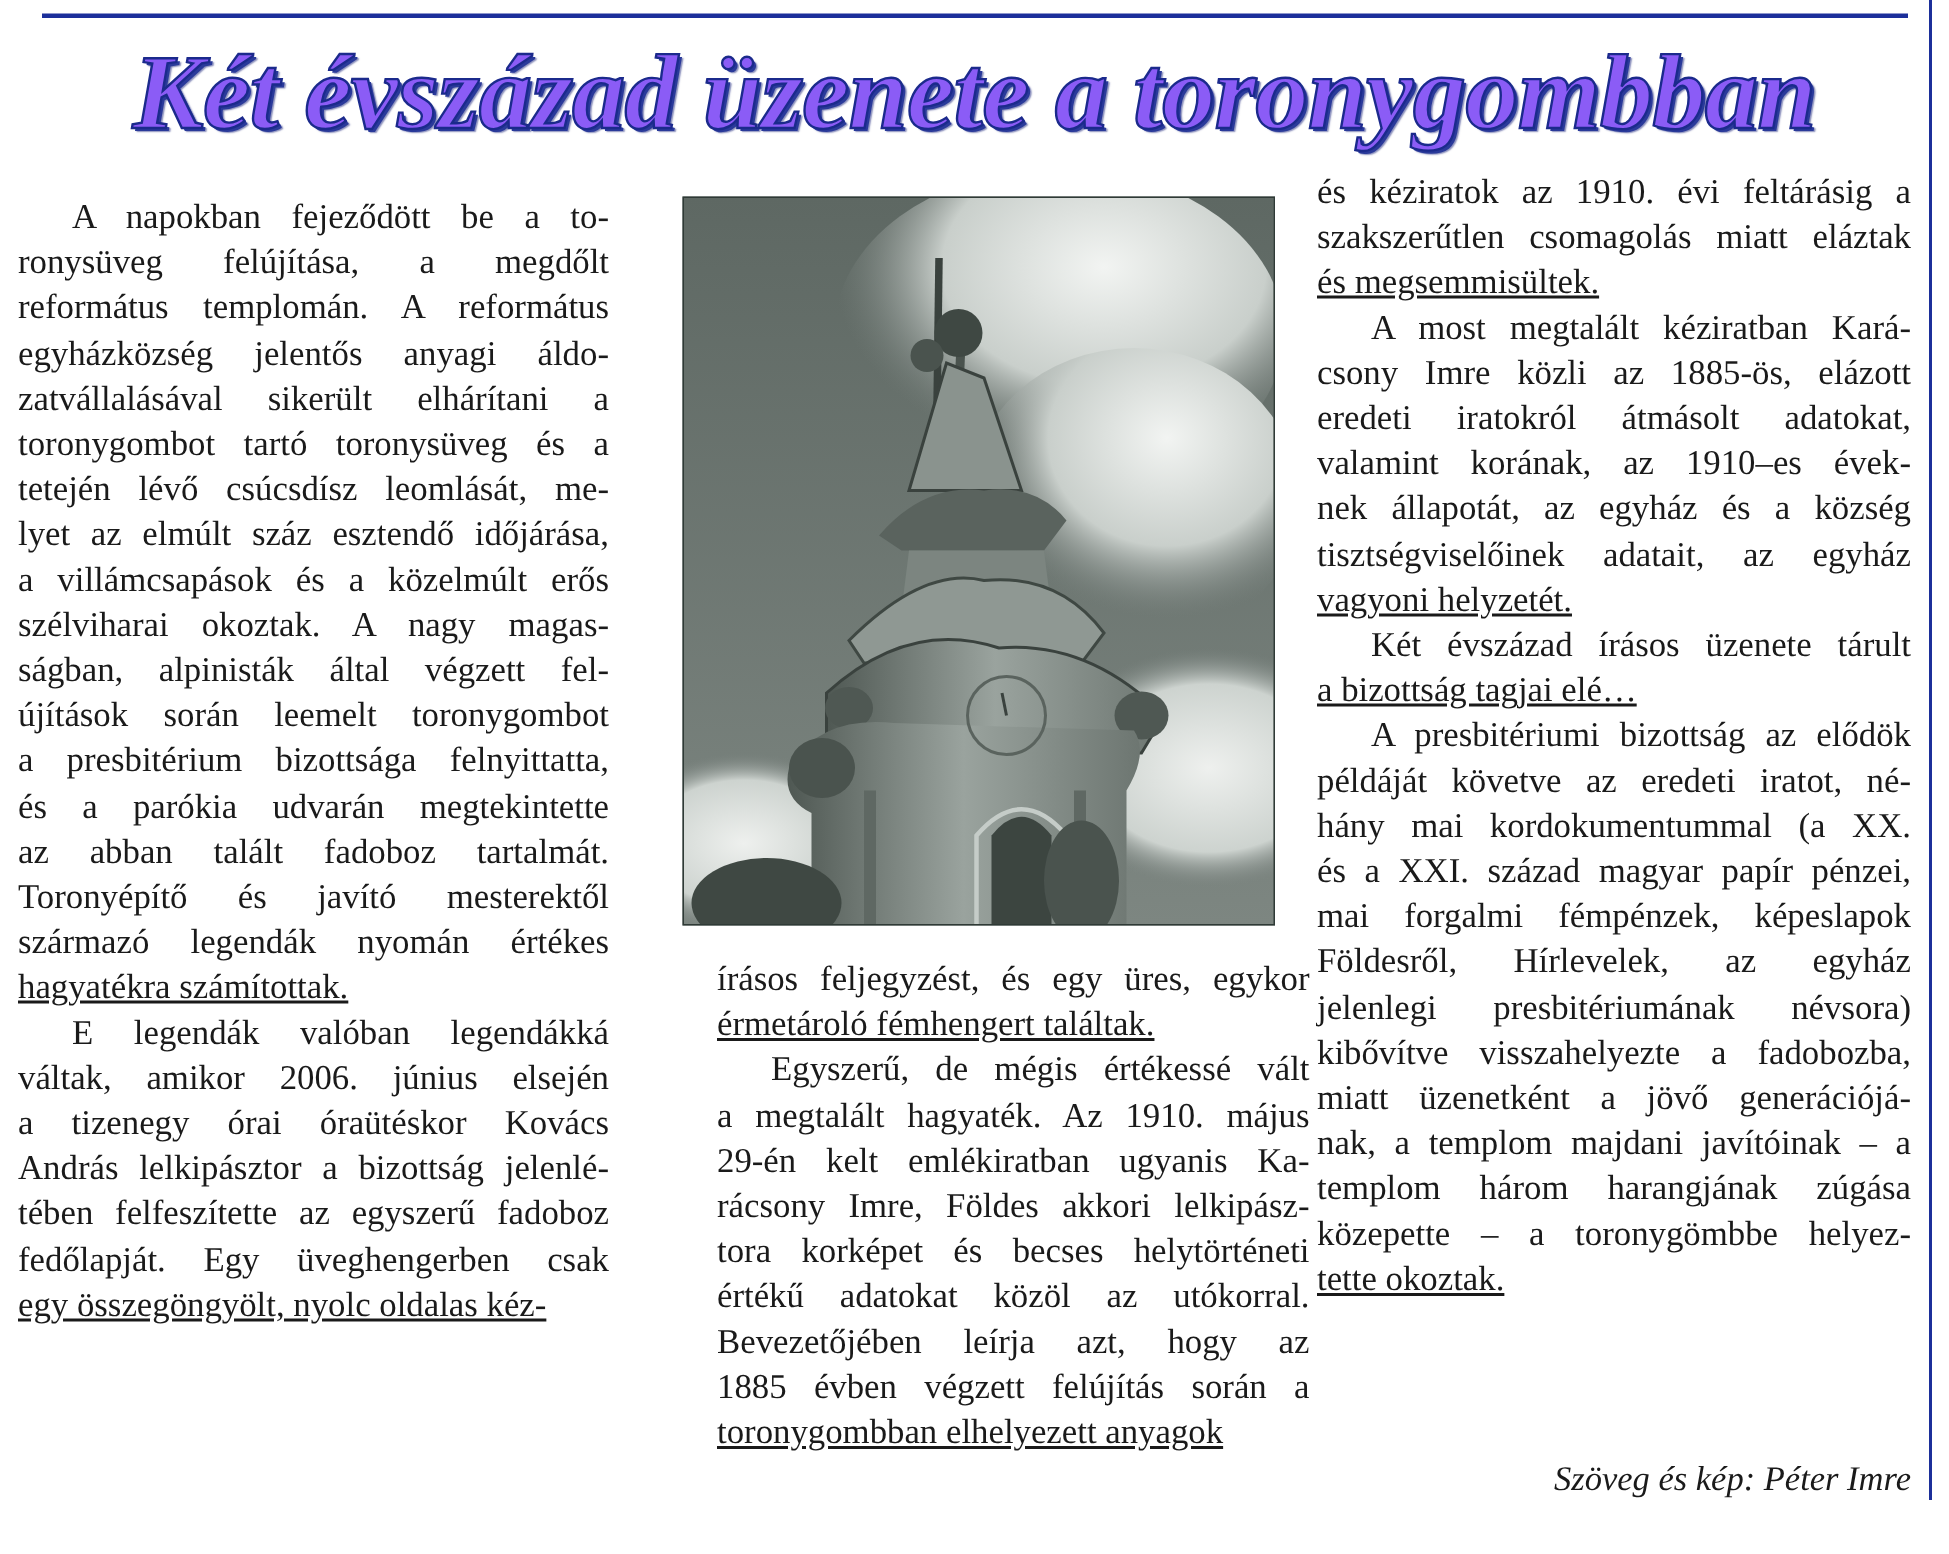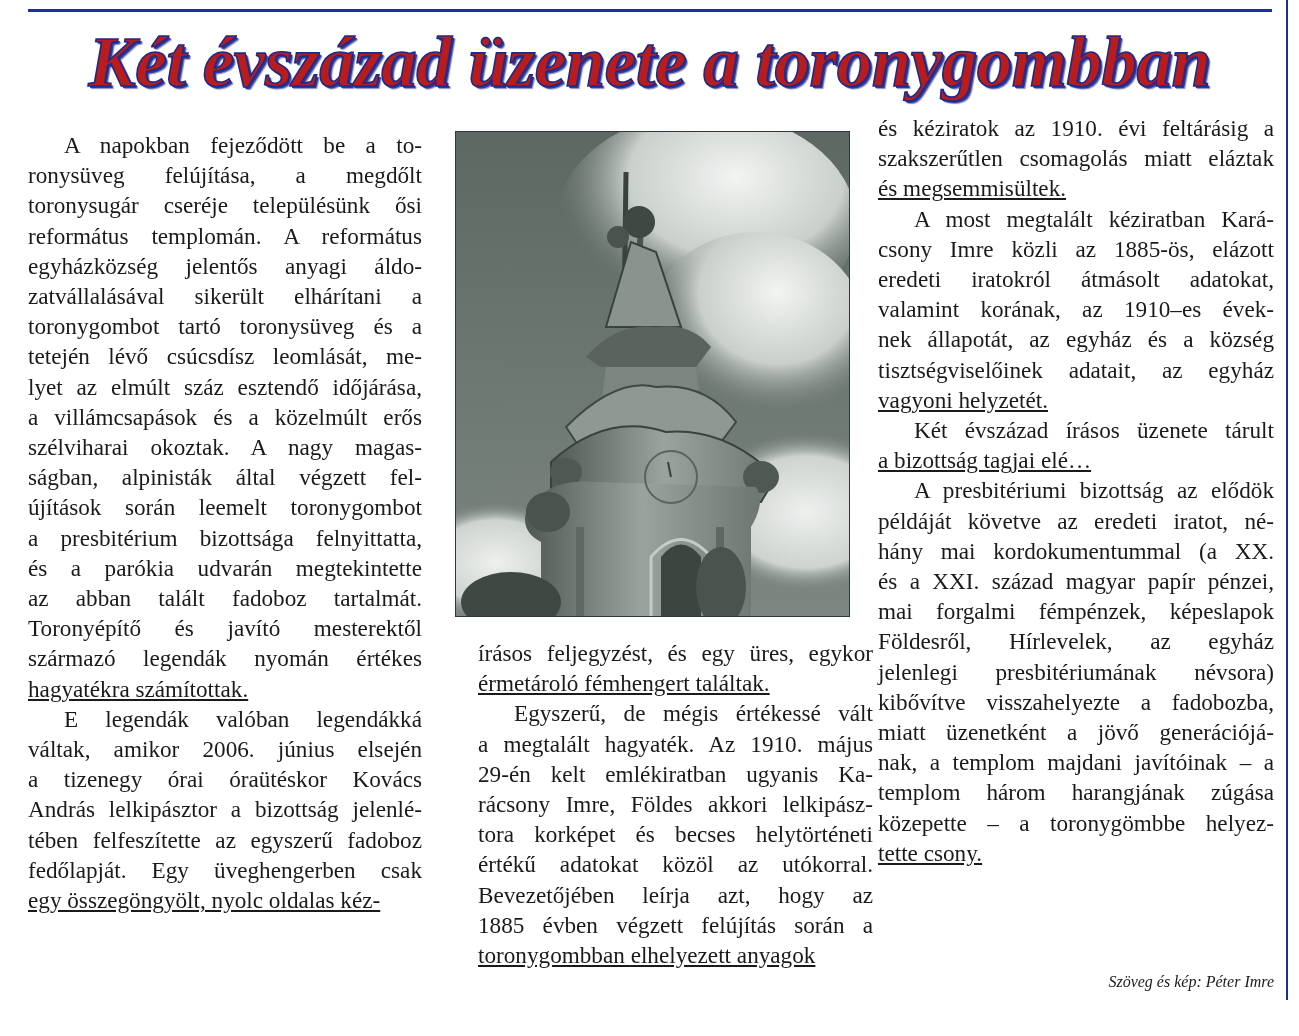--- a/index.html
+++ b/index.html
@@ -3,46 +3,45 @@
 <meta charset="utf-8">
 <style>
   html, body { margin: 0; padding: 0; background: #ffffff; }
   body { width: 1299px; height: 1036px; position: relative; overflow: hidden;
          font-family: "Liberation Serif", "DejaVu Serif", serif; color: #1a1a1a; }
   .top-rule { position: absolute; left: 28px; top: 9px; width: 1244px; height: 3px; background: #1c2f9a; }
   .side-rule { position: absolute; left: 1286px; top: 0; width: 2px; height: 1000px; background: #1c2f9a; }
   .title { position: absolute; left: 0; top: 22px; width: 1299px; text-align: center;
            font-family: "Liberation Serif", "DejaVu Serif", serif; font-style: italic; font-weight: bold;
            font-size: 71px; line-height: 80px; letter-spacing: -0.5px;
-           color: #b91c1c;
+           color: #8b5cf6;
            -webkit-text-stroke: 1.6px #1b2a8c;
            text-shadow: 2px 2px 0 #2a3a9a, 3px 3px 1px rgba(20,30,120,0.5); }
   .col { position: absolute; font-size: 23.2px; line-height: 30.2px; text-align: justify; }
-  .col-1 { left: 28px; top: 130px; width: 394px; }
+  .col-1 { left: 12px; top: 130px; width: 394px; }
   .col-2 { left: 478px; top: 638px; width: 395px; }
   .col-3 { left: 878px; top: 113px; width: 396px; }
   .line { display: block; text-align: justify; text-align-last: justify; white-space: nowrap; }
   .line.last { text-align-last: left; text-decoration: underline; }
   .line.ind { padding-left: 36px; }
   .photo { position: absolute; left: 455px; top: 131px; width: 393px; height: 484px;
            border: 1px solid #2f3a36; overflow: hidden; background: #6e7772; }
-  .byline { position: absolute; right: 25px; top: 973px; font-style: italic; font-size: 16px; }
+  .byline { position: absolute; right: 25px; top: 973px; font-style: italic; font-size: 23px; }
 </style>
 </head>
 <body>
 
 <div class="top-rule"></div>
 <div class="side-rule"></div>
 
 <h1 class="title" style="margin:0;">Két évszázad üzenete a toronygombban</h1>
 
 <div class="col col-1">
     <span class="line ind">A napokban fejeződött be a to-</span>
     <span class="line">ronysüveg felújítása, a megdőlt</span>
-    <span class="line">toronysugár cseréje településünk ősi</span>
     <span class="line">református templomán. A református</span>
     <span class="line">egyházközség jelentős anyagi áldo-</span>
     <span class="line">zatvállalásával sikerült elhárítani a</span>
     <span class="line">toronygombot tartó toronysüveg és a</span>
     <span class="line">tetején lévő csúcsdísz leomlását, me-</span>
     <span class="line">lyet az elmúlt száz esztendő időjárása,</span>
     <span class="line">a villámcsapások és a közelmúlt erős</span>
     <span class="line">szélviharai okoztak. A nagy magas-</span>
     <span class="line">ságban, alpinisták által végzett fel-</span>
     <span class="line">újítások során leemelt toronygombot</span>
@@ -151,16 +150,16 @@
     <span class="line">hány mai kordokumentummal (a XX.</span>
     <span class="line">és a XXI. század magyar papír pénzei,</span>
     <span class="line">mai forgalmi fémpénzek, képeslapok</span>
     <span class="line">Földesről, Hírlevelek, az egyház</span>
     <span class="line">jelenlegi presbitériumának névsora)</span>
     <span class="line">kibővítve visszahelyezte a fadobozba,</span>
     <span class="line">miatt üzenetként a jövő generációjá-</span>
     <span class="line">nak, a templom majdani javítóinak – a</span>
     <span class="line">templom három harangjának zúgása</span>
     <span class="line">közepette – a toronygömbbe helyez-</span>
-    <span class="line last">tette csony.</span>
+    <span class="line last">tette okoztak.</span>
   </div>
 
 <div class="byline">Szöveg és kép: Péter Imre</div>
 
 </body></html>

